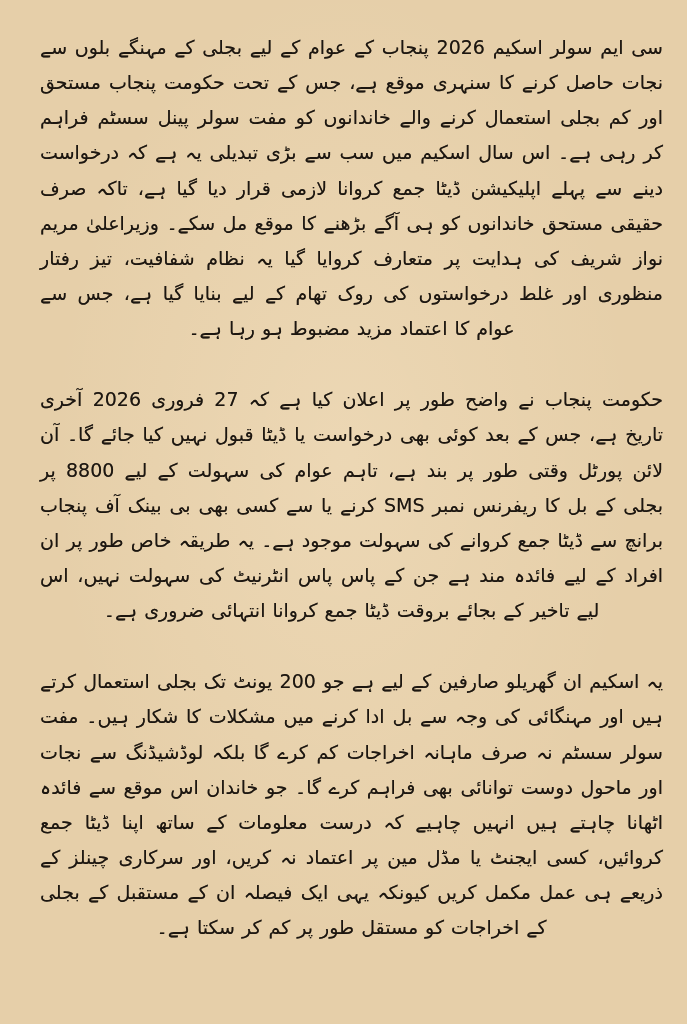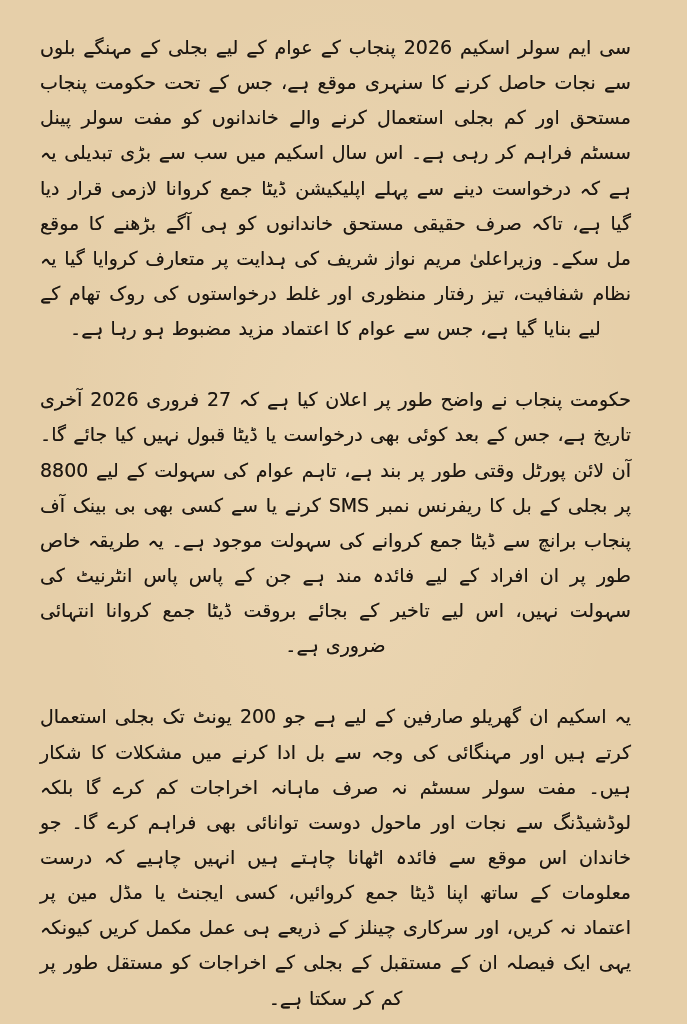--- a/index.html
+++ b/index.html
@@ -13,21 +13,21 @@
     
     background:
       radial-gradient(ellipse at 50% 45%, rgba(255,240,214,0.25) 0%, rgba(0,0,0,0) 60%),
       #e6cfa9;
     font-family: "DejaVu Sans", sans-serif;
   }
   .page {
     box-sizing: border-box;
     width: 687px;
     height: 1024px;
-    padding: 30px 56px 24px 40px;
+    padding: 30px 24px 24px 40px;
     direction: rtl;
   }
   .para {
     margin: 0 0 36px 0;
     color: #1c1610;
     font-size: 19px;
     line-height: 1.85;
     text-align: justify;
     text-align-last: center;   
     text-justify: inter-word;

